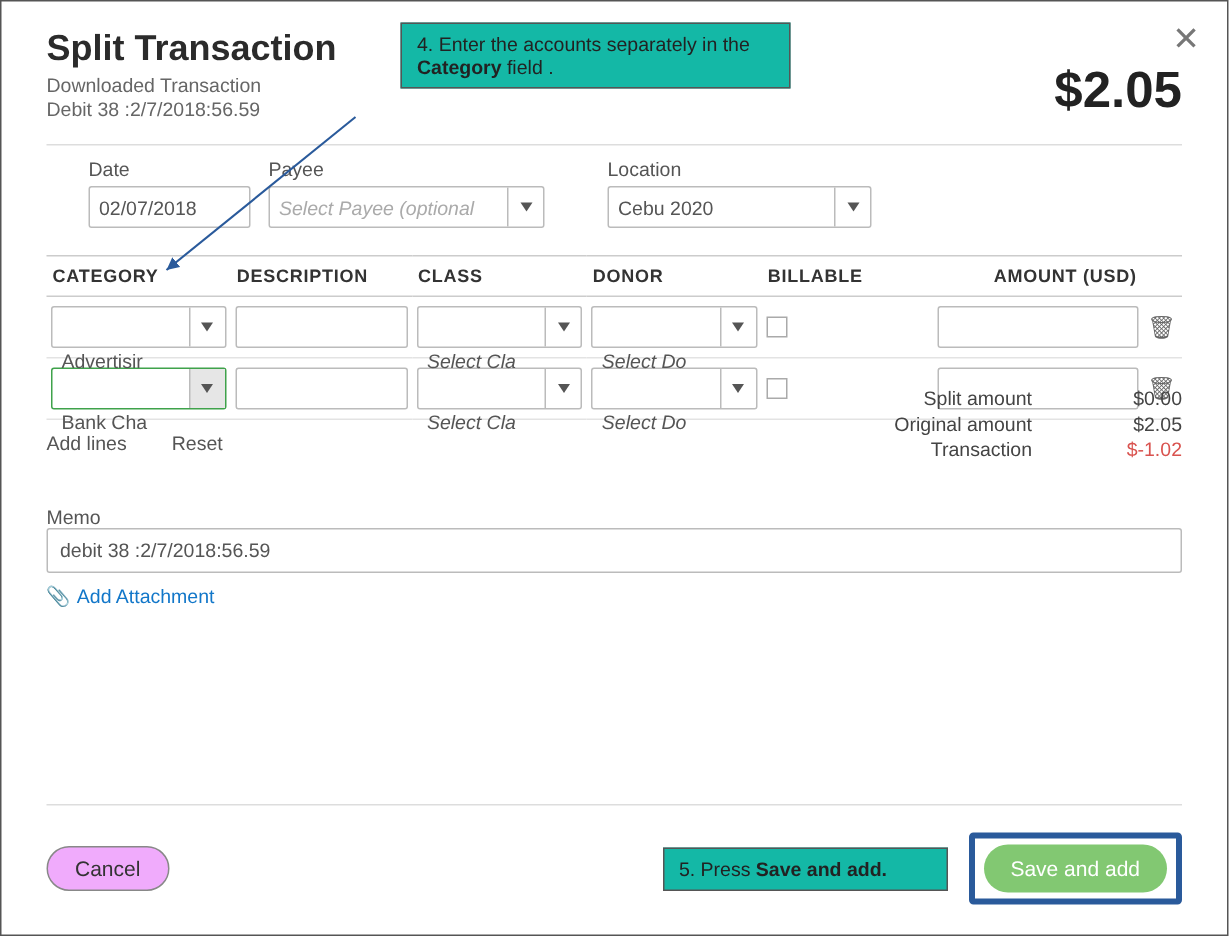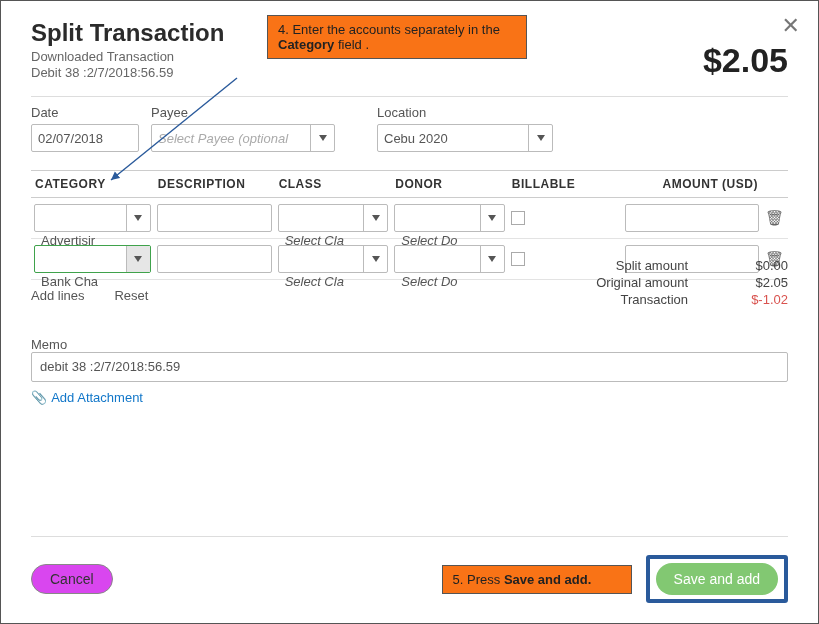--- a/index.html
+++ b/index.html
@@ -40,34 +40,34 @@
   }
   .subtitle { color: #666; margin-top: 2px; }
   .sub2 { color: #666; margin-top: 1px; }
   .amount-hdr {
     font-size: 34px;
     font-weight: 700;
     color: #222;
   }
   .hint-box {
     position: absolute;
-    background: #f97316;
+    background: #14b8a6;
     border: 1px solid #555;
     padding: 6px 10px;
     font-size: 13px;
     color: #222;
     width: 260px;
   }
   .hint-box b { font-weight: bold; }
   hr.sep {
     border: none;
     border-top: 1px solid #ddd;
     margin: 16px 0 8px 0;
   }
-  .fields-row { display: flex; gap: 12px; margin-top: 6px; }
+  .fields-row { display: flex; gap: 12px; margin-top: 6px; margin-left: 28px; }
   .fld { display:flex; flex-direction:column; gap:4px; }
   .lbl { color: #555; font-size: 13px; }
   .input, .sel {
     height: 28px;
     border: 1px solid #bbb;
     border-radius: 2px;
     background: #fff;
     display:flex;
     align-items:center;
     padding: 0 6px;
@@ -125,21 +125,21 @@
     bottom: 20px;
     left: 30px; right: 30px;
     display:flex;
     align-items:center;
     justify-content:space-between;
     border-top:1px solid #ddd;
     padding-top:18px;
   }
   .cancel-btn {
     border:1px solid #888; border-radius:18px;
-    background:#d946ef; padding:6px 18px; font-size:14px; color:#333; cursor:pointer;
+    background:#f0abfc; padding:6px 18px; font-size:14px; color:#333; cursor:pointer;
   }
   .save-wrap { display:flex; align-items:center; gap:14px;}
   .save-btn-outer {
     border:4px solid #2a5a9b; padding:4px 6px; border-radius:3px;
   }
   .save-btn {
     background:#82c872; color:#fff; border:none;
     border-radius:18px; padding:8px 18px; font-size:14px; cursor:pointer;
     white-space:nowrap;
   }

